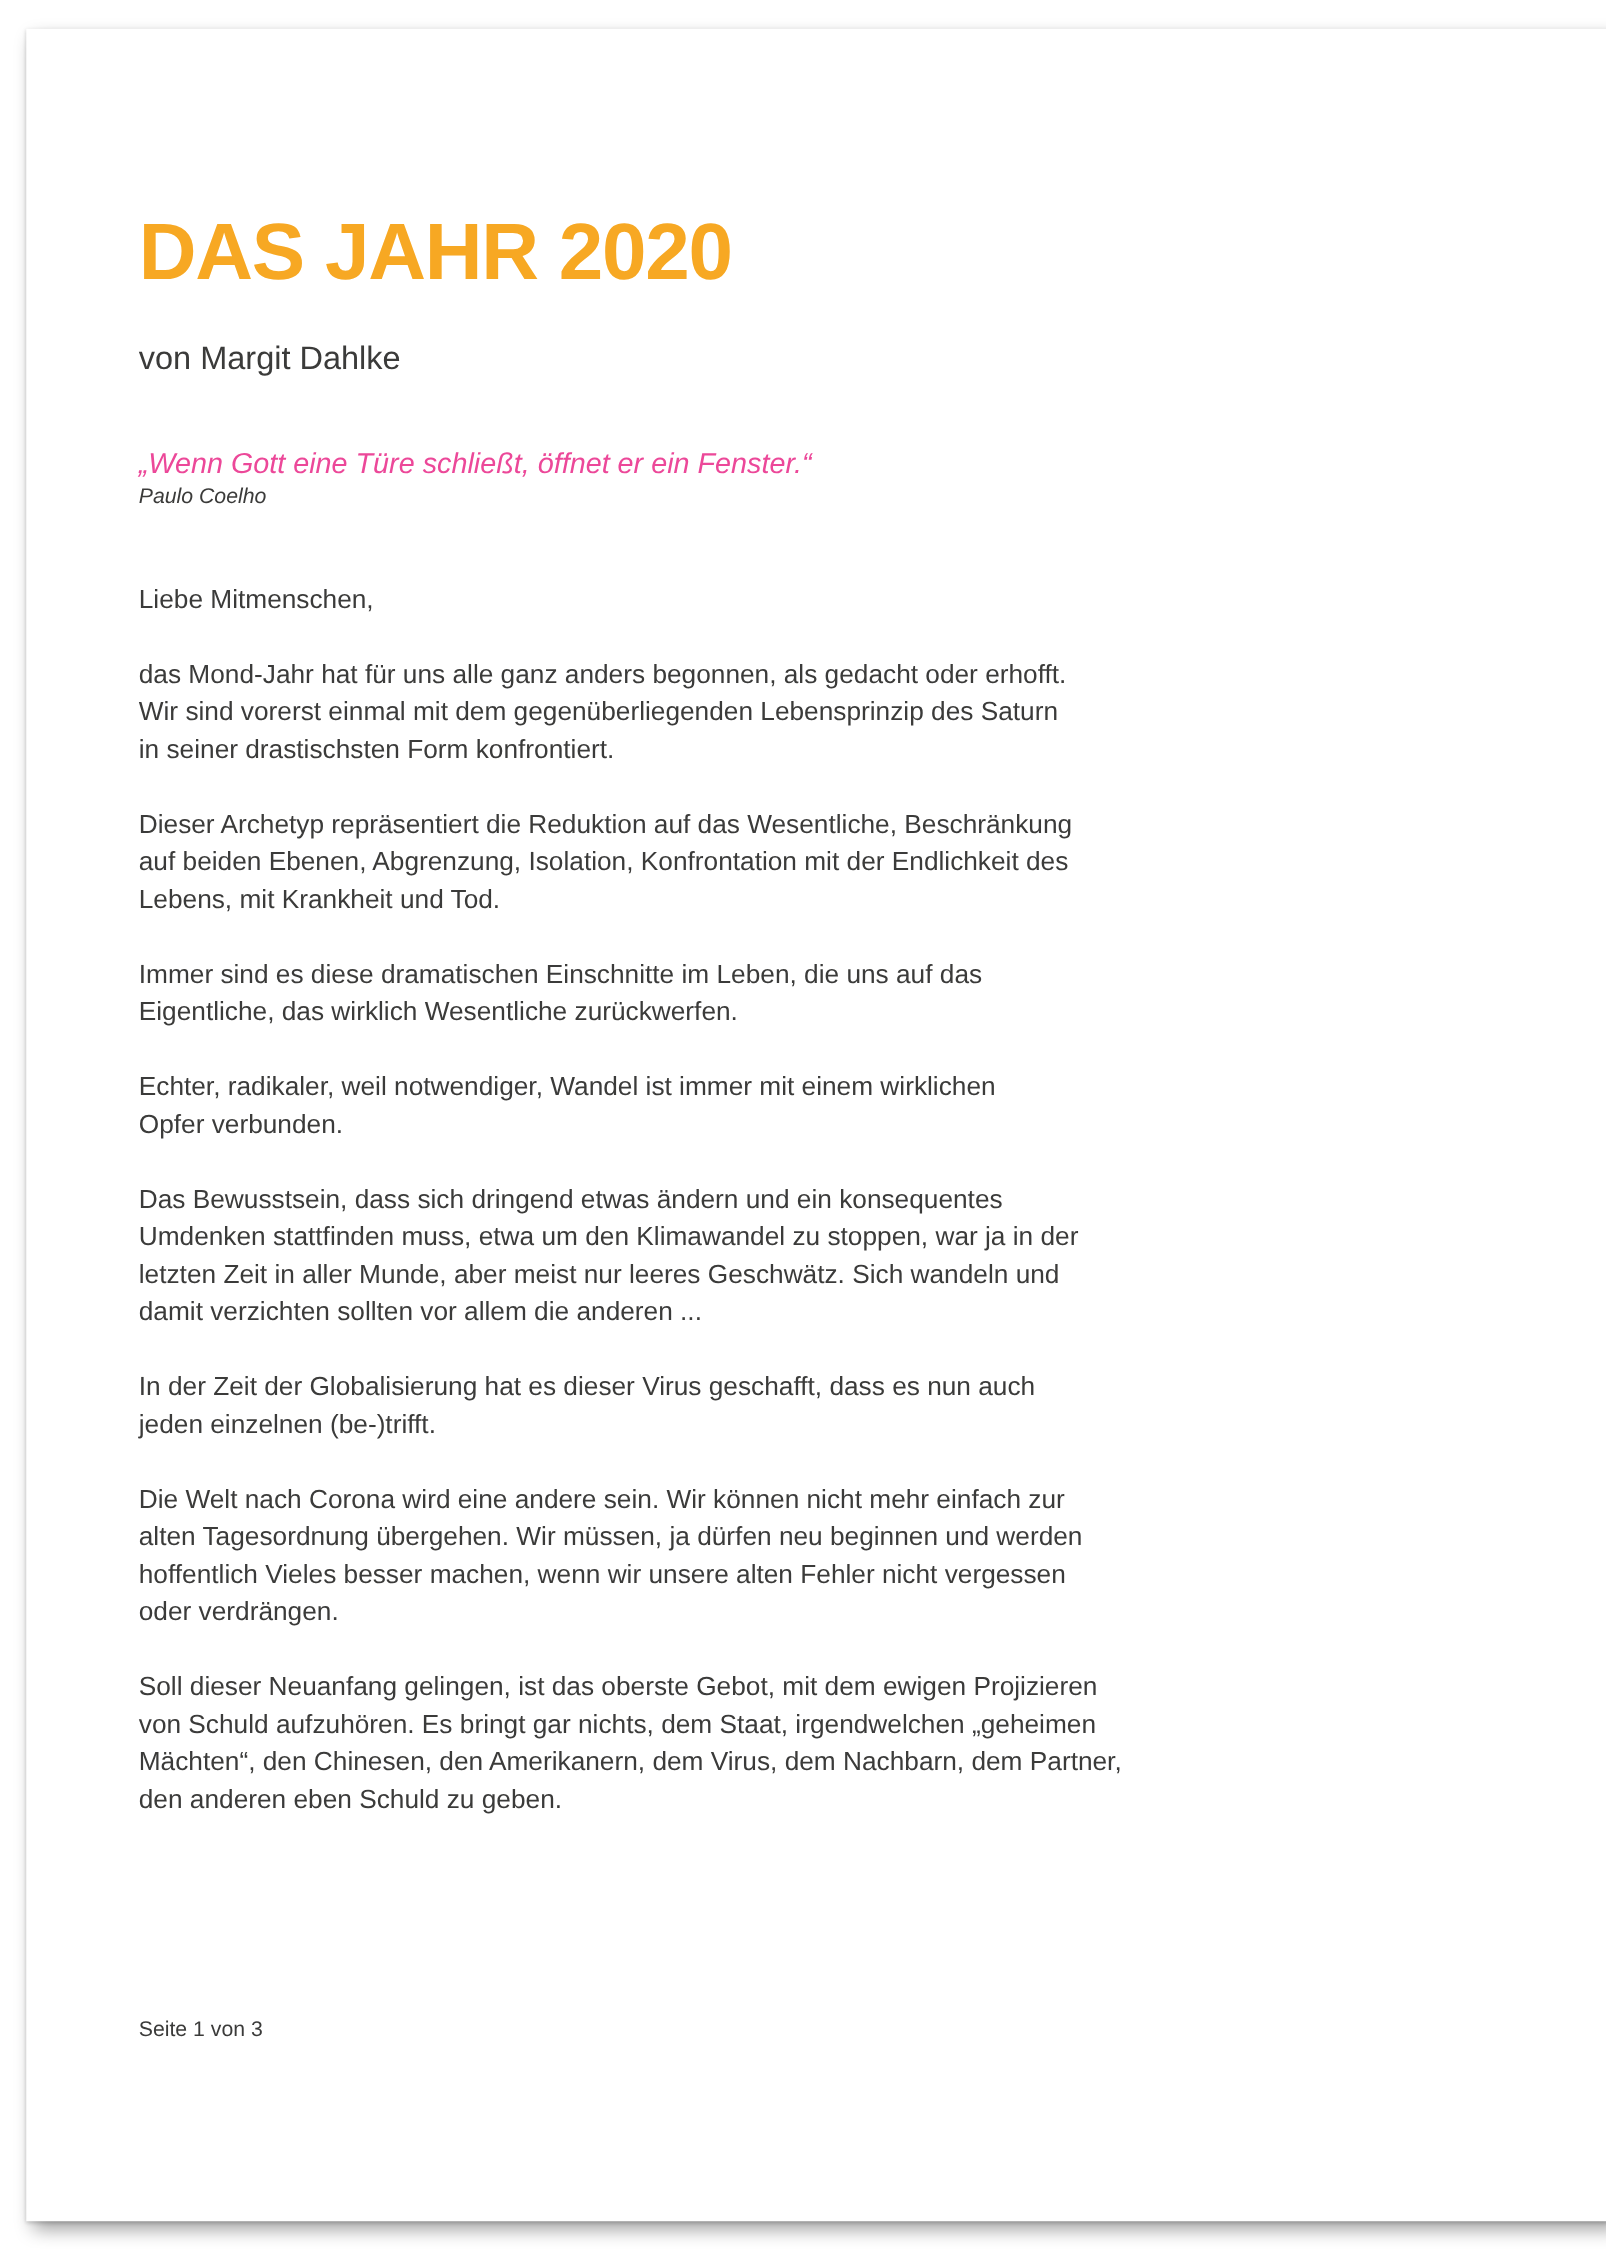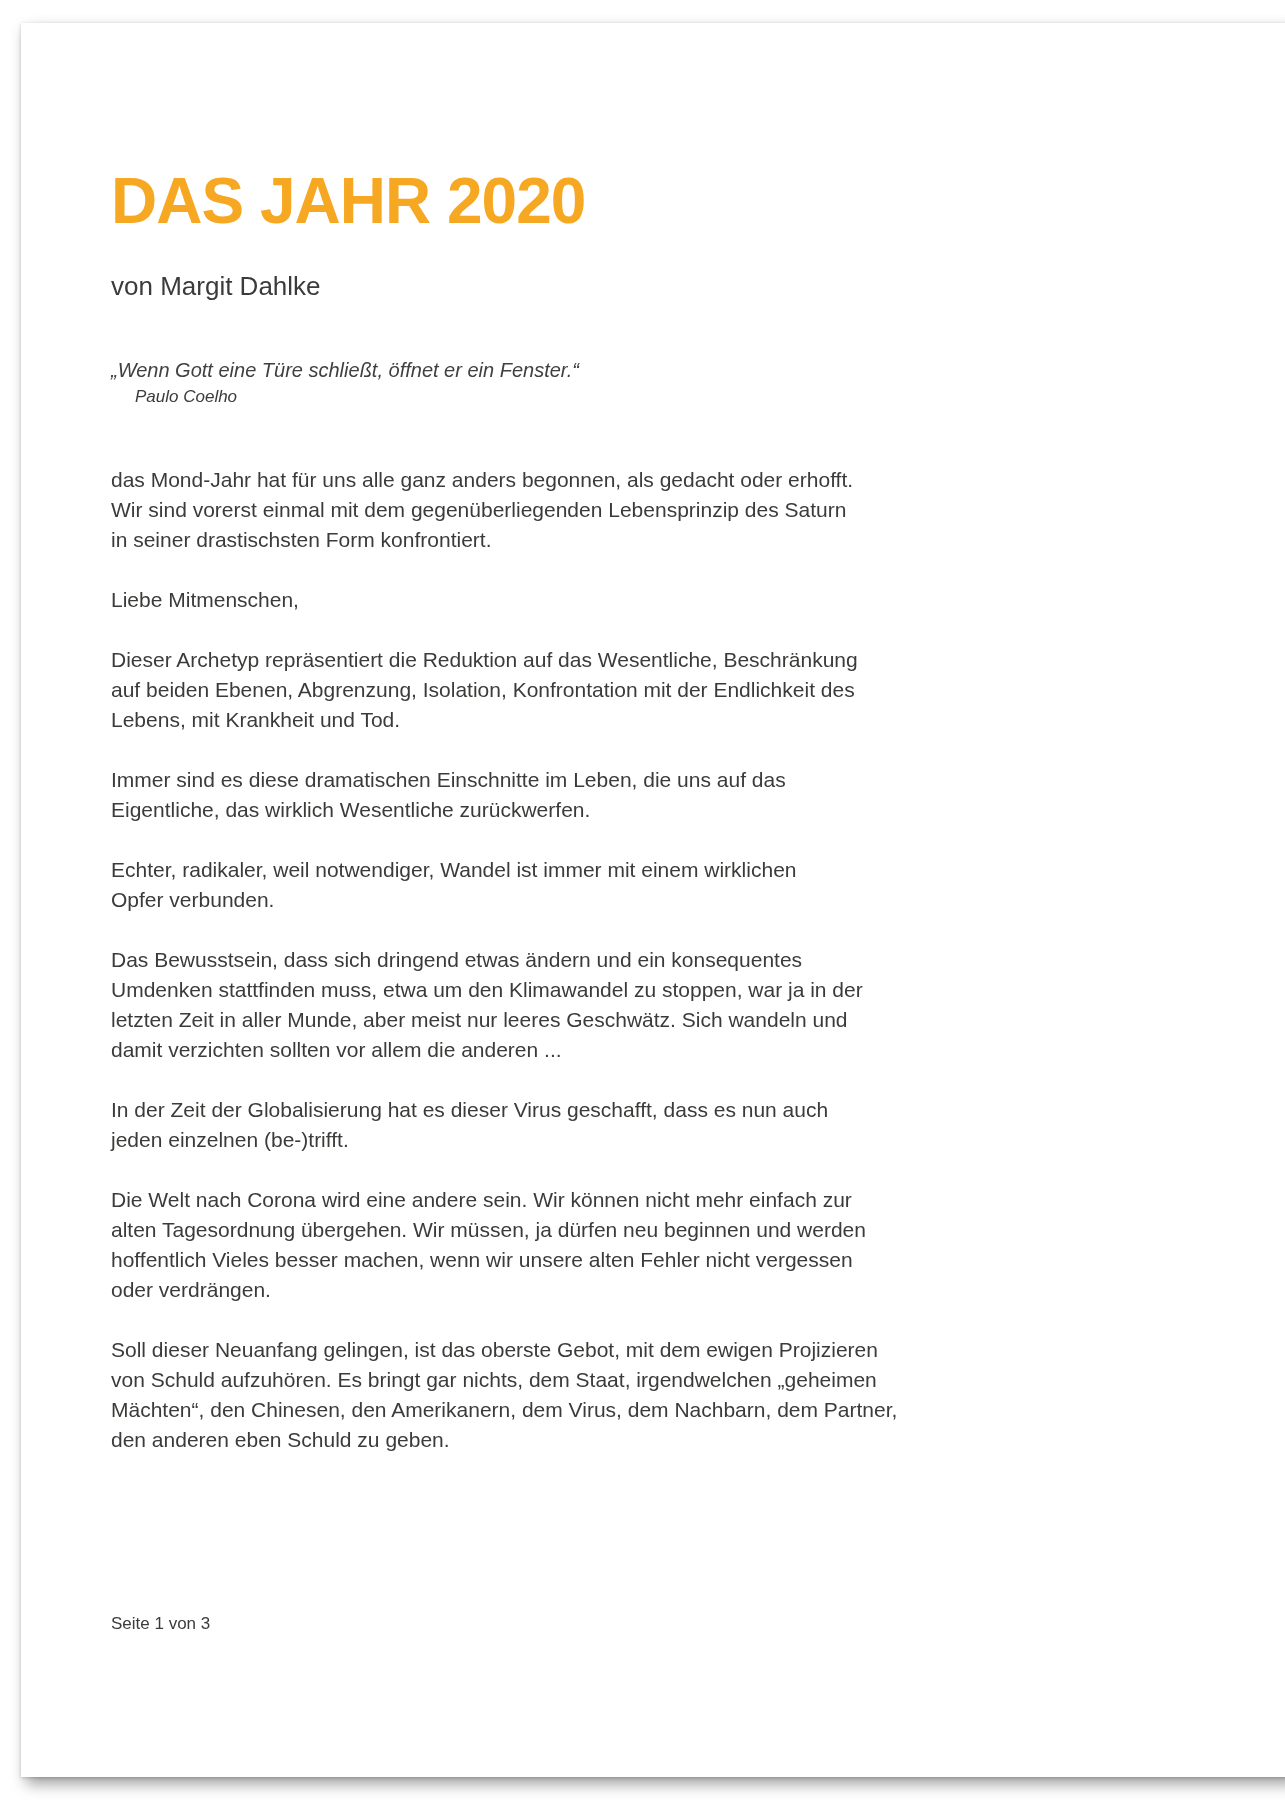--- a/index.html
+++ b/index.html
@@ -42,34 +42,33 @@
     top: 228px;
     font-size: 26px;
     line-height: 30px;
     color: #3B3B3A;
     margin-top: 20px;
   }
   .quote {
     position: absolute;
     left: 90px;
     top: 333px;
-    font-size: 20px;
+    font-size: 23px;
     line-height: 28px;
     font-style: italic;
-    color: #404040;
+    color: #ec4899;
   }
   .quote-attr {
     position: absolute;
     left: 90px;
     top: 363px;
     font-size: 17px;
     line-height: 22px;
     font-style: italic;
     color: #3B3B3A;
-    margin-left: 24px;
   }
   .bodytext {
     position: absolute;
     left: 90px;
     top: 442px;
     width: 1040px;
     color: #3B3B3A;
   }
   .bodytext p {
     margin: 0 0 30px 0;
@@ -94,24 +93,24 @@
 
     <h1 class="title">DAS JAHR 2020</h1>
 
     <div class="author">von Margit Dahlke</div>
 
     <div class="quote">„Wenn Gott eine Türe schließt, öffnet er ein Fenster.“</div>
 
     <div class="quote-attr">Paulo Coelho</div>
 
     <div class="bodytext">
+      <p>Liebe Mitmenschen,</p>
       <p>das Mond-Jahr hat für uns alle ganz anders begonnen, als gedacht oder erhofft.
 Wir sind vorerst einmal mit dem gegenüberliegenden Lebensprinzip des Saturn
 in seiner drastischsten Form konfrontiert.</p>
-      <p>Liebe Mitmenschen,</p>
       <p>Dieser Archetyp repräsentiert die Reduktion auf das Wesentliche, Beschränkung
 auf beiden Ebenen, Abgrenzung, Isolation, Konfrontation mit der Endlichkeit des
 Lebens, mit Krankheit und Tod.</p>
       <p>Immer sind es diese dramatischen Einschnitte im Leben, die uns auf das
 Eigentliche, das wirklich Wesentliche zurückwerfen.</p>
       <p>Echter, radikaler, weil notwendiger, Wandel ist immer mit einem wirklichen
 Opfer verbunden.</p>
       <p>Das Bewusstsein, dass sich dringend etwas ändern und ein konsequentes
 Umdenken stattfinden muss, etwa um den Klimawandel zu stoppen, war ja in der
 letzten Zeit in aller Munde, aber meist nur leeres Geschwätz. Sich wandeln und

